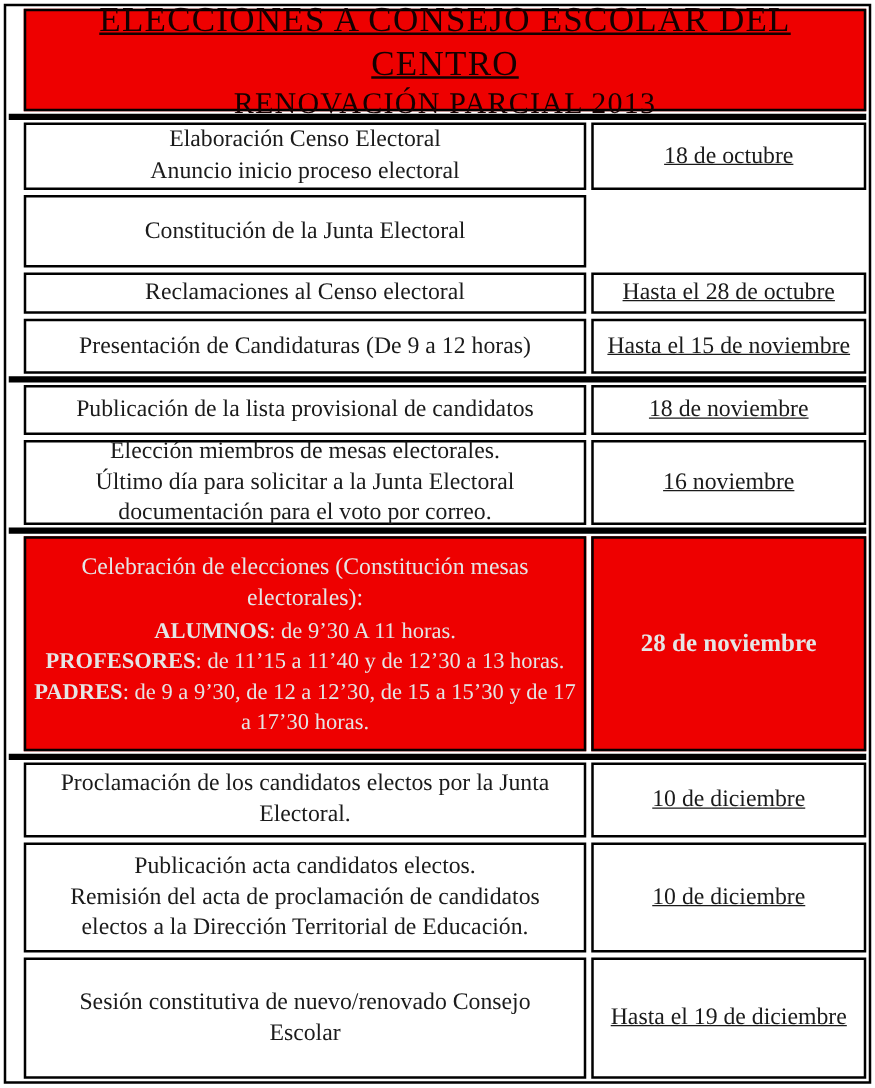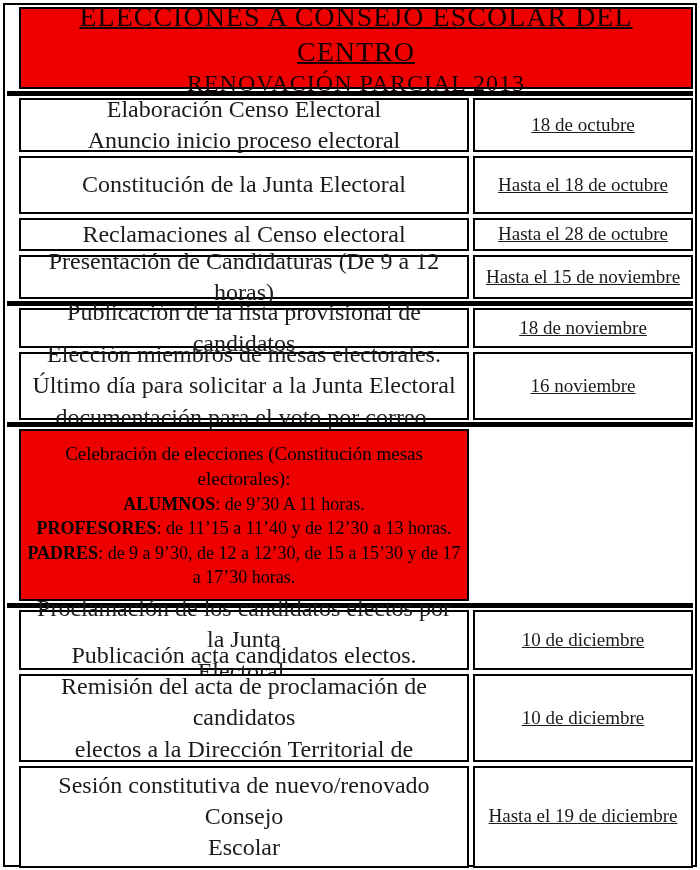--- a/index.html
+++ b/index.html
@@ -63,26 +63,26 @@
     text-decoration:underline;
     text-decoration-thickness:2px;
     line-height:1.25;
   }
   .header-subtitle{
     font-size:24px;
     letter-spacing:1px;
     line-height:1.2;
   }
   .txt{
-    font-size:24px;
+    font-size:19px;
     line-height:1.3;
     white-space:pre-line;
   }
   .date .txt{font-size:19px;text-decoration:underline;}
-  .red-bg{background:var(--red);color:#000000;}
+  .red-bg{background:var(--red);color:#e5e5e5;}
   .grp-label{font-weight:bold;}
   .date-strong{font-weight:bold;font-size:20px;}
   .election-line{font-size:18px;line-height:1.35;}
   .election-intro{font-size:19px;line-height:1.35;}
 </style>
 </head>
 <body>
 
 <div class="page">
   <div class="table-frame">
@@ -104,23 +104,20 @@
       <div class="cell date">
           <div class="txt">18 de octubre</div>
         </div>
     </div>
     <div class="gap-thin"></div>
 
     <div class="row" style="height:58px">
       <div class="cell activity">
           <div class="txt">Constitución de la Junta Electoral</div>
         </div>
-      <div class="cell date">
-          <div class="txt">Hasta el 18 de octubre</div>
-        </div>
     </div>
     <div class="gap-thin"></div>
 
     <div class="row" style="height:33px">
       <div class="cell activity">
           <div class="txt">Reclamaciones al Censo electoral</div>
         </div>
       <div class="cell date">
           <div class="txt">Hasta el 28 de octubre</div>
         </div>
@@ -161,20 +158,23 @@
 
     <div class="sep-thick"></div>
 
     <div class="row red-row" style="height:172px">
       <div class="cell activity red-bg">
         <div class="election-intro">Celebración de elecciones (Constitución mesas electorales):</div>
         <div class="election-line"><span class="grp-label">ALUMNOS</span><span>: de 9’30 A 11 horas.</span></div>
         <div class="election-line"><span class="grp-label">PROFESORES</span><span>: de 11’15 a 11’40 y de 12’30 a 13 horas.</span></div>
         <div class="election-line"><span class="grp-label">PADRES</span><span>: de 9 a 9’30, de 12 a 12’30, de 15 a 15’30 y de 17 a 17’30 horas.</span></div>
       </div>
+      <div class="cell date red-bg">
+        <div class="date-strong">28 de noviembre</div>
+      </div>
     </div>
 
     <div class="sep-thick"></div>
 
     <div class="row" style="height:60px">
       <div class="cell activity">
           <div class="txt">Proclamación de los candidatos electos por la Junta
 Electoral.</div>
         </div>
       <div class="cell date">

